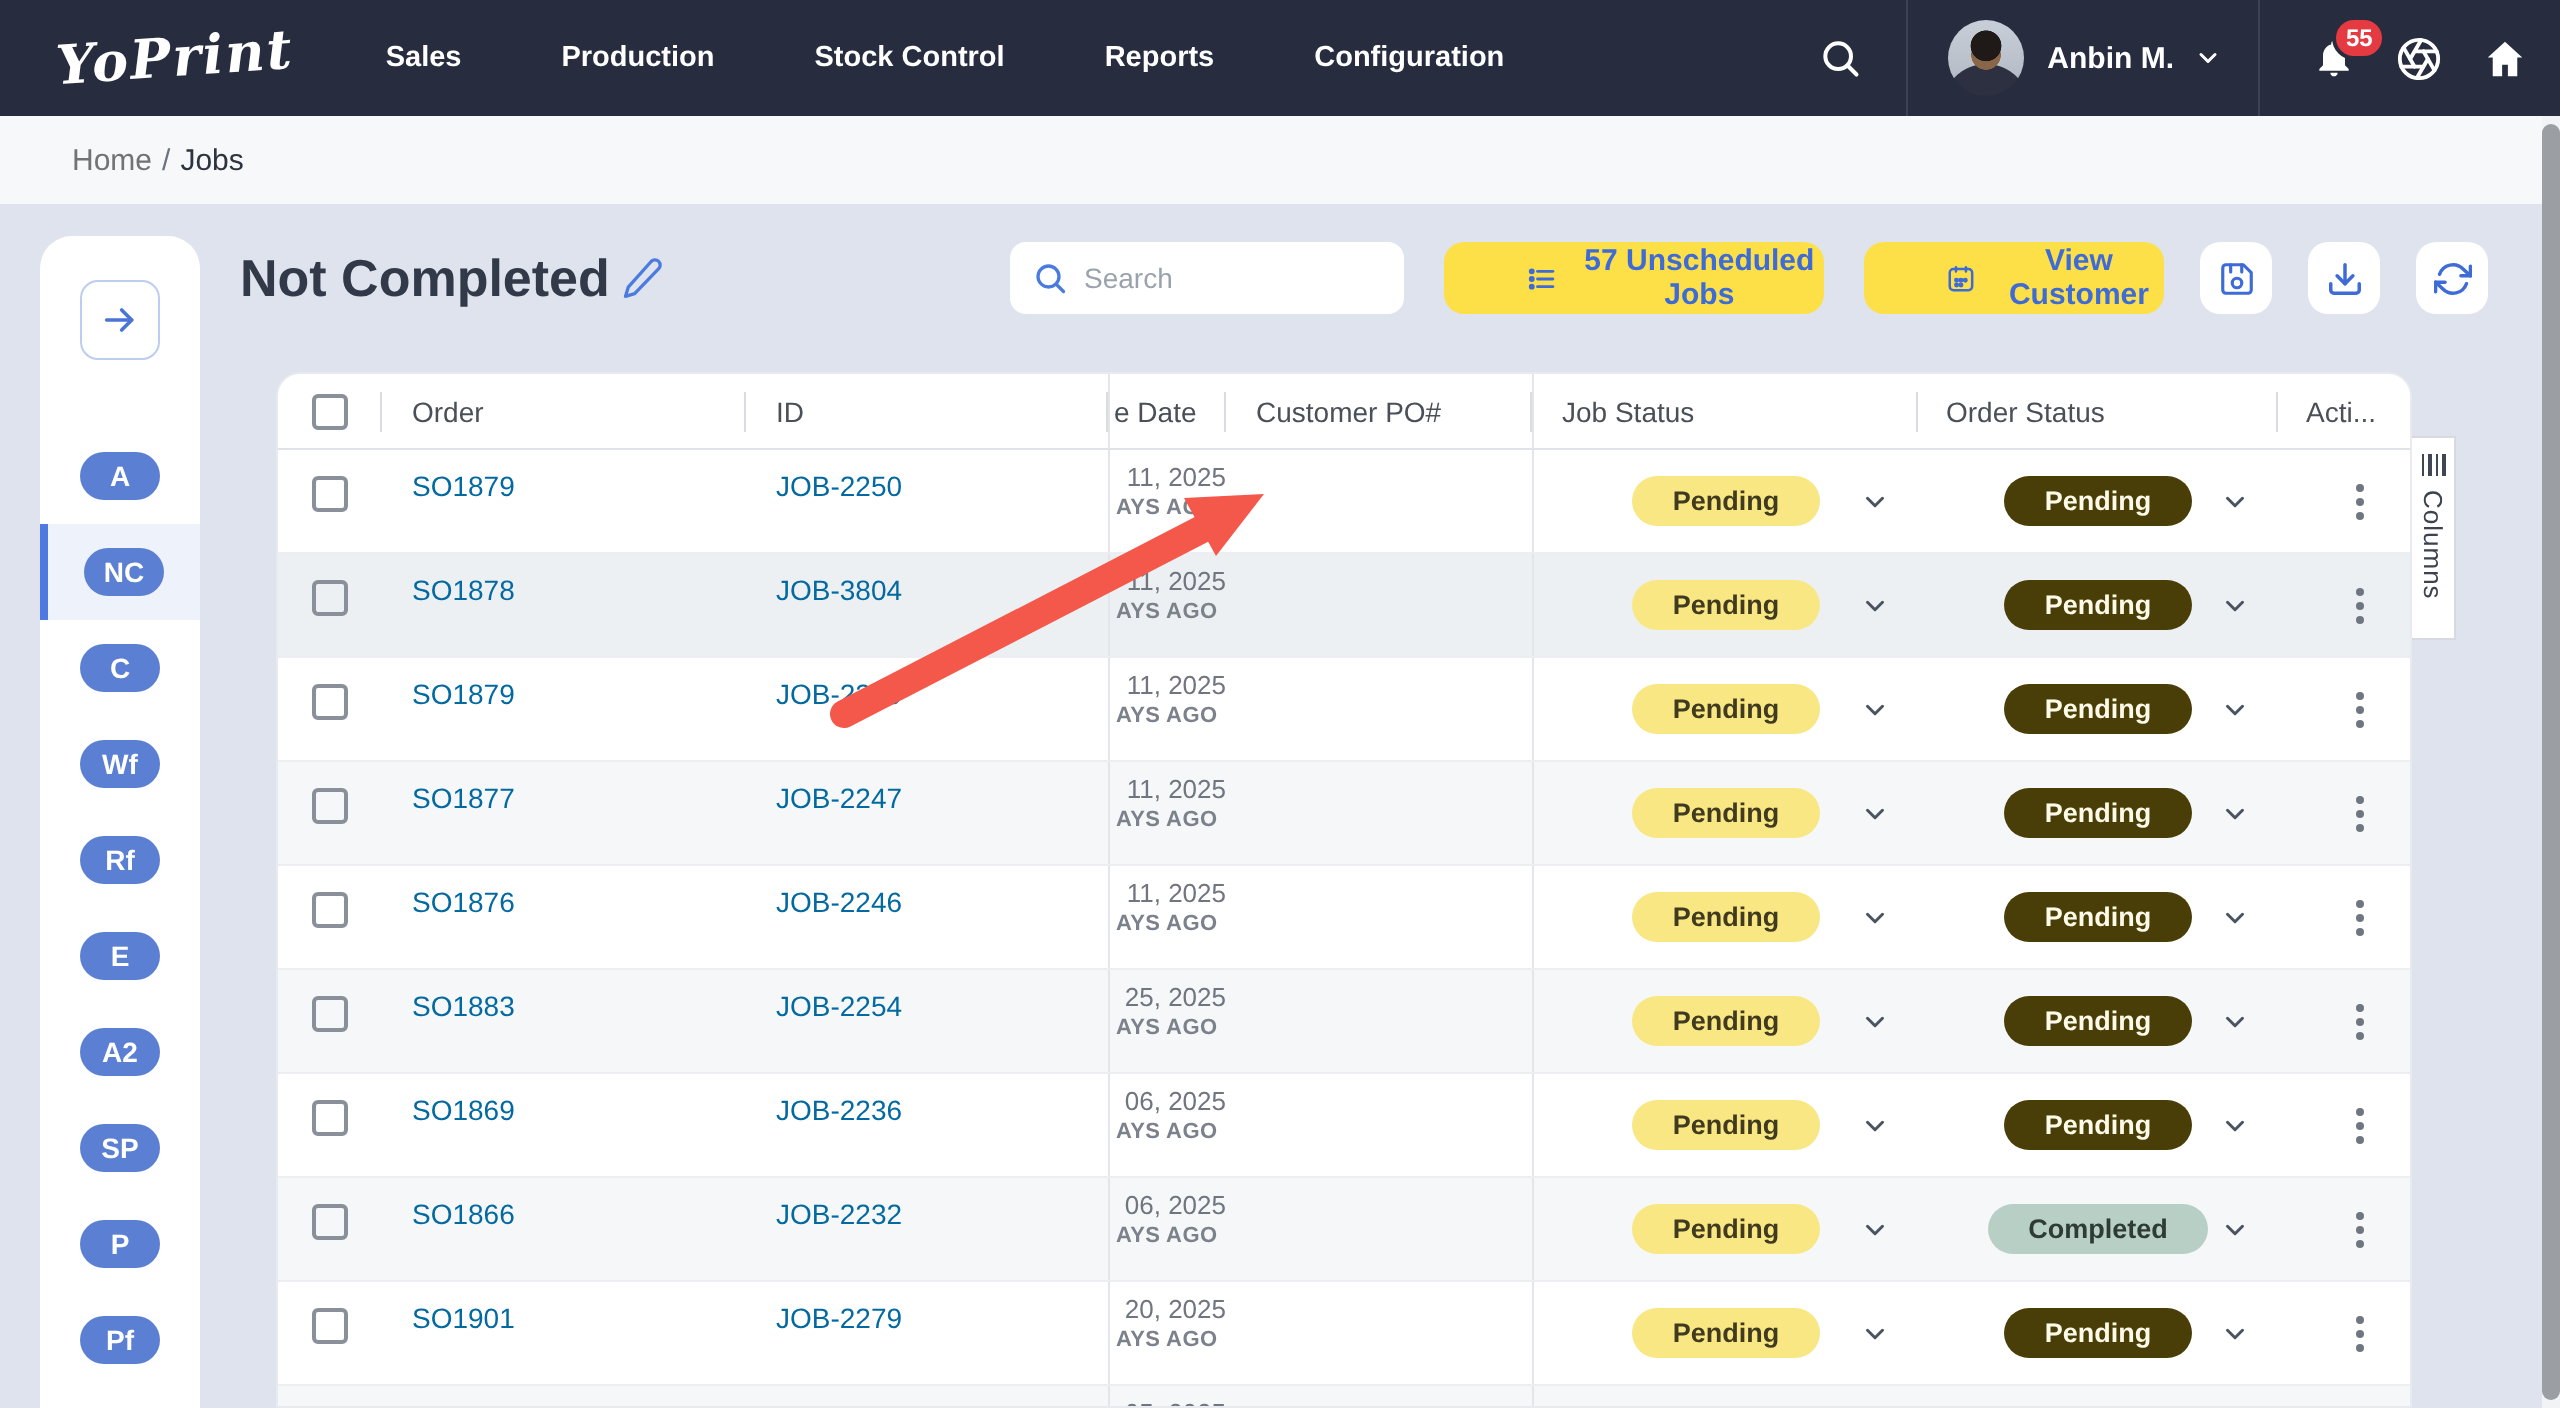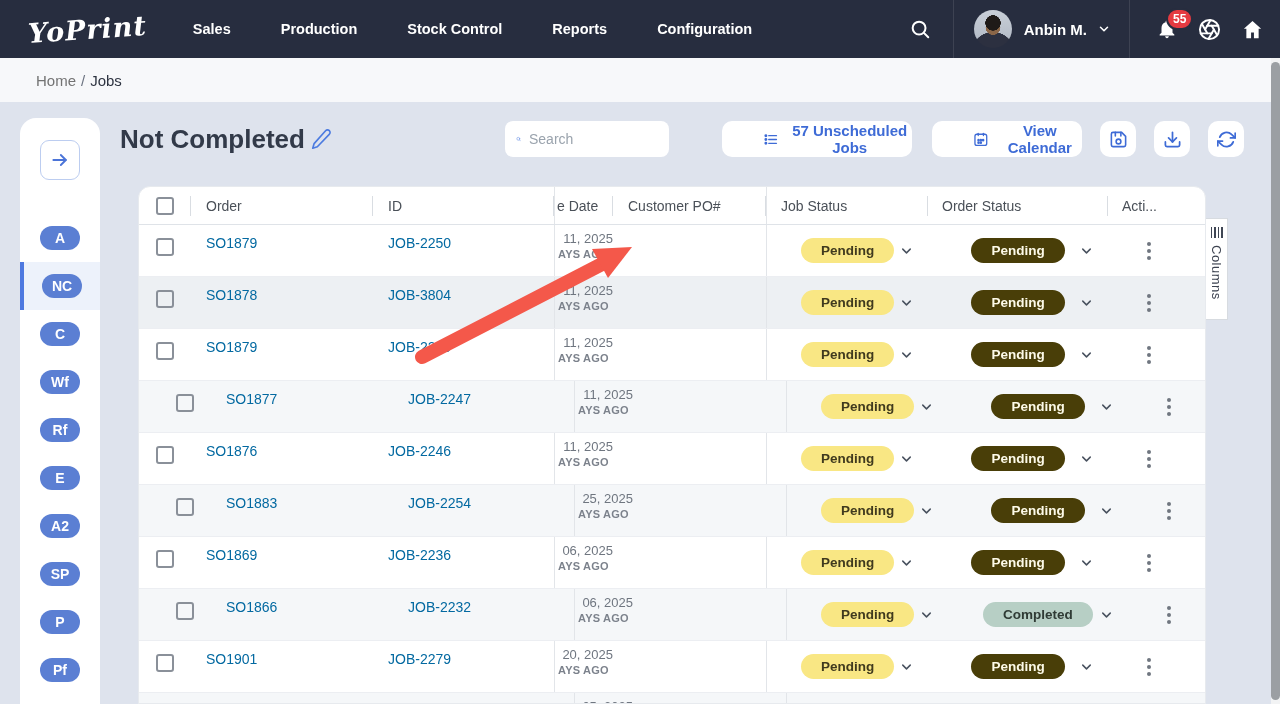--- a/index.html
+++ b/index.html
@@ -42,49 +42,49 @@
                 border-radius:9px; display:flex; align-items:center; justify-content:center; cursor:pointer; background:#fff; }
   .badge-col { position:absolute; left:0; top:96px; width:80px; }
   .badge-item { height:48px; display:flex; align-items:center; justify-content:center; position:relative; cursor:pointer; }
   .badge-item.active { background:#edf2fb; border-left:4px solid #4e79e0; }
   .badge-pill { min-width:40px; padding:4px 10px; background:#5b7fd3; border-radius:15px; color:#fff;
                 font-size:14px; font-weight:bold; text-align:center; }
 
   
   .page-title { position:absolute; left:120px; top:124px; font-size:26px; font-weight:bold; color:#323a49; }
   .edit-icon { position:absolute; left:310px; top:128px; cursor:pointer; }
-  .search-box { position:absolute; left:505px; top:121px; width:164px; height:36px; background:#fff;
+  .search-box { position:absolute; left:505px; top:121px; width:197px; height:36px; background:#fff;
                 border-radius:8px; display:flex; align-items:center; padding-left:11px; }
   .search-box input { border:none; outline:none; font-size:14px; color:#3a4150; width:140px; margin-left:8px;
                       font-family:"Liberation Sans", sans-serif; background:transparent; }
   .search-box input::placeholder { color:#9aa3ad; }
-  .hdr-btn { position:absolute; top:121px; height:36px; background:#ffffff; border-radius:10px; color:#3e6bd6;
+  .hdr-btn { position:absolute; top:121px; height:36px; background:#fde047; border-radius:10px; color:#3e6bd6;
              font-size:15px; font-weight:bold; display:flex; align-items:center; justify-content:center;
              gap:9px; cursor:pointer; border:none; font-family:"Liberation Sans", sans-serif;padding-left:41px; }
   .btn-unscheduled { left:722px; width:190px; }
   .btn-calendar { left:932px; width:150px; }
   .sq-btn { position:absolute; top:121px; width:36px; height:36px; background:#fff; border-radius:10px;
             display:flex; align-items:center; justify-content:center; cursor:pointer; }
   .sq-save { left:1100px; } .sq-download { left:1154px; } .sq-refresh { left:1208px; }
 
   
   .table-card { position:absolute; left:138px; top:186px; width:1068px; height:518px; background:#fff;
                 border-radius:12px 12px 0 0; overflow:hidden; z-index:4; border:1px solid #e7eaee; }
   .thead { display:flex; height:38px; border-bottom:1px solid #dfe3e8; color:#4a5058; font-size:14px; }
   .thead .cell { display:flex; align-items:center; position:relative; }
   .thead .cell:not(:last-child)::after { content:""; position:absolute; right:0; top:9px; height:20px;
                 width:1px; background:#d9dde2; }
   .trow { display:flex; height:52px; border-bottom:1px solid #eceef2; background:#fff; }
-  .trow.stripe { background:#f5f7f9;padding-left:20px; }
+  .trow.stripe { background:#f5f7f9; }
   .trow.stripe-dark { background:#edf0f3; }
   .cell { flex-shrink:0; }
   .c-check { width:52px; display:flex; justify-content:center; }
   .c-order { width:182px; } .c-id { width:181px; }
   .c-date { width:59px; } .c-po { width:153px; }
-  .c-job { width:162px; } .c-ostatus { width:180px; } .c-actions { width:81px; }
+  .c-job { width:193px; } .c-ostatus { width:180px; } .c-actions { width:81px; }
   .trow .c-date, .trow .c-job, .thead .c-date, .thead .c-job { border-left:1px solid #e2e5e9; }
   .trow .c-check { padding-top:13px; }
   .thead .c-check { padding-top:0; align-items:center; }
   .checkbox { width:18px; height:18px; border:2px solid #8a9099; border-radius:3px; cursor:pointer; background:transparent; }
   .txt-cell { padding:10px 0 0 15px; font-size:14px; color:#0369a1; }
   .thead .c-order, .thead .c-id, .thead .c-po { padding-left:15px; }
   .thead .c-date { padding-left:2px; }
   .thead .c-job, .thead .c-ostatus { padding-left:14px; }
   .thead .c-actions { padding-left:14px; }
   .date-cell { padding:6px 0 0 3px; overflow:hidden; white-space:nowrap; }
@@ -248,21 +248,21 @@
   <svg width="19" height="19" viewBox="0 0 24 24" fill="none" stroke="#3e6bd6" stroke-width="2" stroke-linecap="round" stroke-linejoin="round">
       <rect x="3" y="4" width="18" height="17" rx="3"></rect>
       <line x1="8" y1="2.5" x2="8" y2="6"></line>
       <line x1="16" y1="2.5" x2="16" y2="6"></line>
       <circle cx="8.5" cy="13" r="1" fill="#3e6bd6"></circle>
       <circle cx="12" cy="13" r="1" fill="#3e6bd6"></circle>
       <circle cx="15.5" cy="13" r="1" fill="#3e6bd6"></circle>
       <circle cx="8.5" cy="16.8" r="1" fill="#3e6bd6"></circle>
       <circle cx="12" cy="16.8" r="1" fill="#3e6bd6"></circle>
     </svg>
-  <span>View Calendar</span>
+  <span>View Customer</span>
 </button>
 
 <div class="sq-btn sq-save">
   <svg width="19" height="19" viewBox="0 0 24 24" fill="none" stroke="#3e6bd6" stroke-width="2" stroke-linecap="round" stroke-linejoin="round">
       <path d="M19 21H5a2 2 0 0 1-2-2V5a2 2 0 0 1 2-2h11l5 5v11a2 2 0 0 1-2 2z"></path>
       <circle cx="12" cy="14.5" r="3"></circle>
       <line x1="8" y1="3" x2="8" y2="7.5"></line>
       <line x1="15" y1="3" x2="15" y2="7.5"></line>
     </svg>
 </div>

